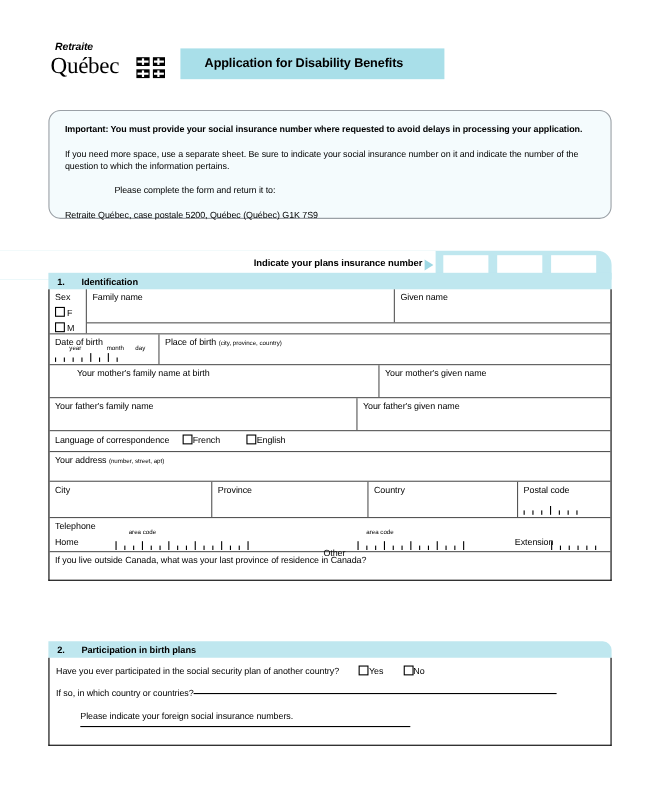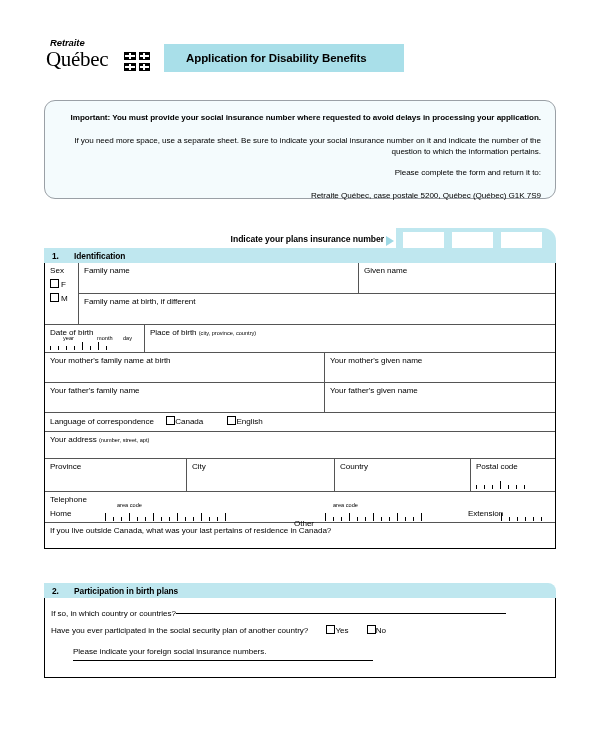--- a/index.html
+++ b/index.html
@@ -81,21 +81,20 @@
 
   
   .notice {
     position: absolute;
     left: 44px; top: 100px;
     width: 512px; height: 99px;
     border: 1px solid #9aa0a6;
     border-radius: 11px;
     background: #f4fbfd;
     padding: 11px 14px 0 14px;
-    text-align: right;
   }
   .notice p {
     margin: 0 0 9px 0;
     font-size: 8.1px;
     line-height: 11.5px;
     letter-spacing: -0.05px;
   }
   .notice p.bold { font-weight: bold; margin-bottom: 11px; }
   .notice p.last { margin-bottom: 0; margin-top: 12px; }
 
@@ -252,23 +251,20 @@
       <div style="flex:1;">
         <div class="row">
           <div class="cell" style="width:280px;height:30px;">
             <span>Family name</span>
           </div>
           <div class="cell" style="flex:1;height:30px;">
             <span>Given name</span>
           </div>
         </div>
         <div class="row" style="border-bottom:none;">
-          <div class="cell" style="width:280px;height:30px;">
-            <span>Family name at birth, if different</span>
-          </div>
         </div>
       </div>
     </div>
 
     <div class="row" style="border-top:1px solid #555;">
       <div class="cell" style="width:100px;height:27px;">
         <span>Date of birth</span>
         <span class="tiny" style="position:absolute;left:18px;top:10px;">year</span>
         <span class="tiny" style="position:absolute;left:52px;top:10px;">month</span>
         <span class="tiny" style="position:absolute;left:78px;top:10px;">day</span>
@@ -283,62 +279,62 @@
             <div class="tick"></div>
         </div>
       </div>
       <div class="cell" style="flex:1;height:27px;">
         <span>Place of birth</span>
         <span class="tiny">(city, province, country)</span>
       </div>
     </div>
 
     <div class="row">
-      <div class="cell" style="width:280px;height:29px;">
+      <div class="cell" style="width:280px;height:29px;margin-left:20px;">
         <span>Your mother's family name at birth</span>
       </div>
       <div class="cell" style="flex:1;height:29px;">
         <span>Your mother's given name</span>
       </div>
     </div>
 
     <div class="row">
       <div class="cell" style="width:280px;height:29px;">
         <span>Your father's family name</span>
       </div>
       <div class="cell" style="flex:1;height:29px;">
         <span>Your father's given name</span>
       </div>
     </div>
 
     <div class="row">
       <div class="cell" style="flex:1;height:18px;">
         <span>Language of correspondence</span>
         <span style="margin-left:10px;">
-          <span class="cb"></span><span>Canada</span>
+          <span class="cb"></span><span>French</span>
         </span>
         <span style="margin-left:22px;">
           <span class="cb"></span><span>English</span>
         </span>
       </div>
     </div>
 
     <div class="row">
       <div class="cell" style="flex:1;height:26px;">
         <span>Your address</span>
         <span class="tiny">(number, street, apt)</span>
       </div>
     </div>
 
     <div class="row">
+      <div class="cell" style="width:148px;height:32px;">
+        <span>City</span>
+      </div>
       <div class="cell" style="width:142px;height:32px;">
         <span>Province</span>
-      </div>
-      <div class="cell" style="width:148px;height:32px;">
-        <span>City</span>
       </div>
       <div class="cell" style="width:136px;height:32px;">
         <span>Country</span>
       </div>
       <div class="cell" style="flex:1;height:32px;">
         <span>Postal code</span>
         <div class="ruler">
           <div class="tick"></div>
             <div class="tick"></div>
             <div class="tick"></div>
@@ -397,42 +393,42 @@
             <div class="tick"></div>
           <div class="tick"></div>
             <div class="tick"></div>
             <div class="tick"></div>
         </div>
       </div>
     </div>
 
     <div class="row" style="border-bottom:none;">
       <div class="cell" style="flex:1;height:25px;">
-        <span>If you live outside Canada, what was your last pertains of residence in Canada?</span>
+        <span>If you live outside Canada, what was your last province of residence in Canada?</span>
       </div>
     </div>
 
   </div>
 </div>
 
 <div class="block" style="top:583px;">
   <div class="section-bar sec2-bar">
     <span class="num">2.</span>
     <span>Participation in birth plans</span>
   </div>
   <div class="tbl" style="height:80px;border-top:none;">
-    <div class="q-line" style="padding-top:11px;">
-      <span>If so, in which country or countries?</span><span class="dots" style="width:330px;"></span>
-    </div>
     <div class="q-line">
       <span>Have you ever participated in the social security plan of another country?</span>
       <span style="margin-left:16px;">
         <span class="cb"></span><span>Yes</span>
       </span>
       <span style="margin-left:16px;">
         <span class="cb"></span><span>No</span>
       </span>
     </div>
+    <div class="q-line" style="padding-top:11px;">
+      <span>If so, in which country or countries?</span><span class="dots" style="width:330px;"></span>
+    </div>
     <div class="q-line" style="padding-top:12px;padding-left:28px;">
       <span>Please indicate your foreign social insurance numbers.</span><span class="dots" style="width:300px;"></span>
     </div>
   </div>
 </div>
 
 </body></html>

